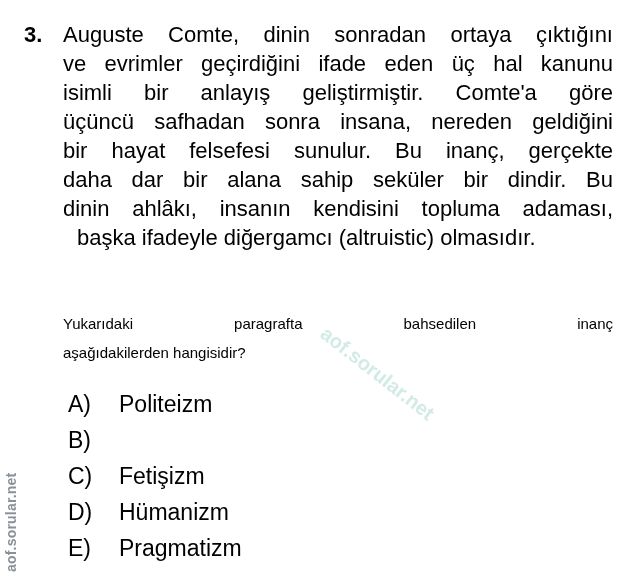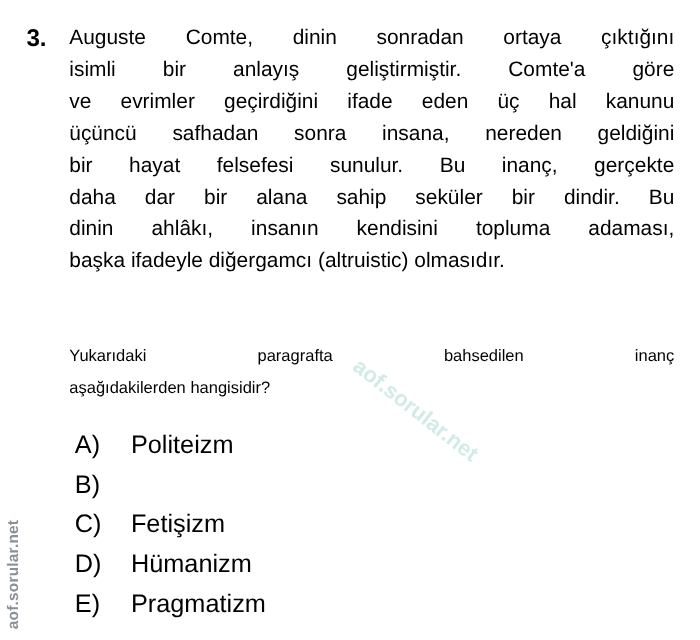--- a/index.html
+++ b/index.html
@@ -21,32 +21,33 @@
       top: 20px;
       font-size: 22px;
       font-weight: bold;
       line-height: 29px;
     }
     .passage {
       position: absolute;
       left: 63px;
       top: 20px;
       width: 550px;
-      font-size: 19px;
+      font-size: 22px;
       line-height: 29px;
     }
     .passage-line {
       display: block;
       text-align: justify;
       text-align-last: justify;
       white-space: nowrap;
       height: 29px;
     }
     .passage-line.last {
       text-align-last: left;
+      margin-left: 14px;
     }
     .prompt {
       position: absolute;
       left: 63px;
       top: 309px;
       width: 550px;
       font-size: 15px;
       font-weight: normal;
       line-height: 29px;
     }
@@ -112,22 +113,22 @@
 <body>
 
 <div class="watermark-diag">aof.sorular.net</div>
 <div class="watermark-side">aof.sorular.net</div>
 
 <div class="content-layer">
   <div class="question-number">3.</div>
 
   <div class="passage">
     <span class="passage-line">Auguste Comte, dinin sonradan ortaya çıktığını</span>
+    <span class="passage-line">ve evrimler geçirdiğini ifade eden üç hal kanunu</span>
     <span class="passage-line">isimli bir anlayış geliştirmiştir. Comte'a göre</span>
-    <span class="passage-line">ve evrimler geçirdiğini ifade eden üç hal kanunu</span>
     <span class="passage-line">üçüncü safhadan sonra insana, nereden geldiğini</span>
     <span class="passage-line">bir hayat felsefesi sunulur. Bu inanç, gerçekte</span>
     <span class="passage-line">daha dar bir alana sahip seküler bir dindir. Bu</span>
     <span class="passage-line">dinin ahlâkı, insanın kendisini topluma adaması,</span>
     <span class="passage-line last">başka ifadeyle diğergamcı (altruistic) olmasıdır.</span>
   </div>
 
   <div class="prompt">
     <span class="prompt-line">Yukarıdaki paragrafta bahsedilen inanç</span>
     <span class="prompt-line last">aşağıdakilerden hangisidir?</span>

